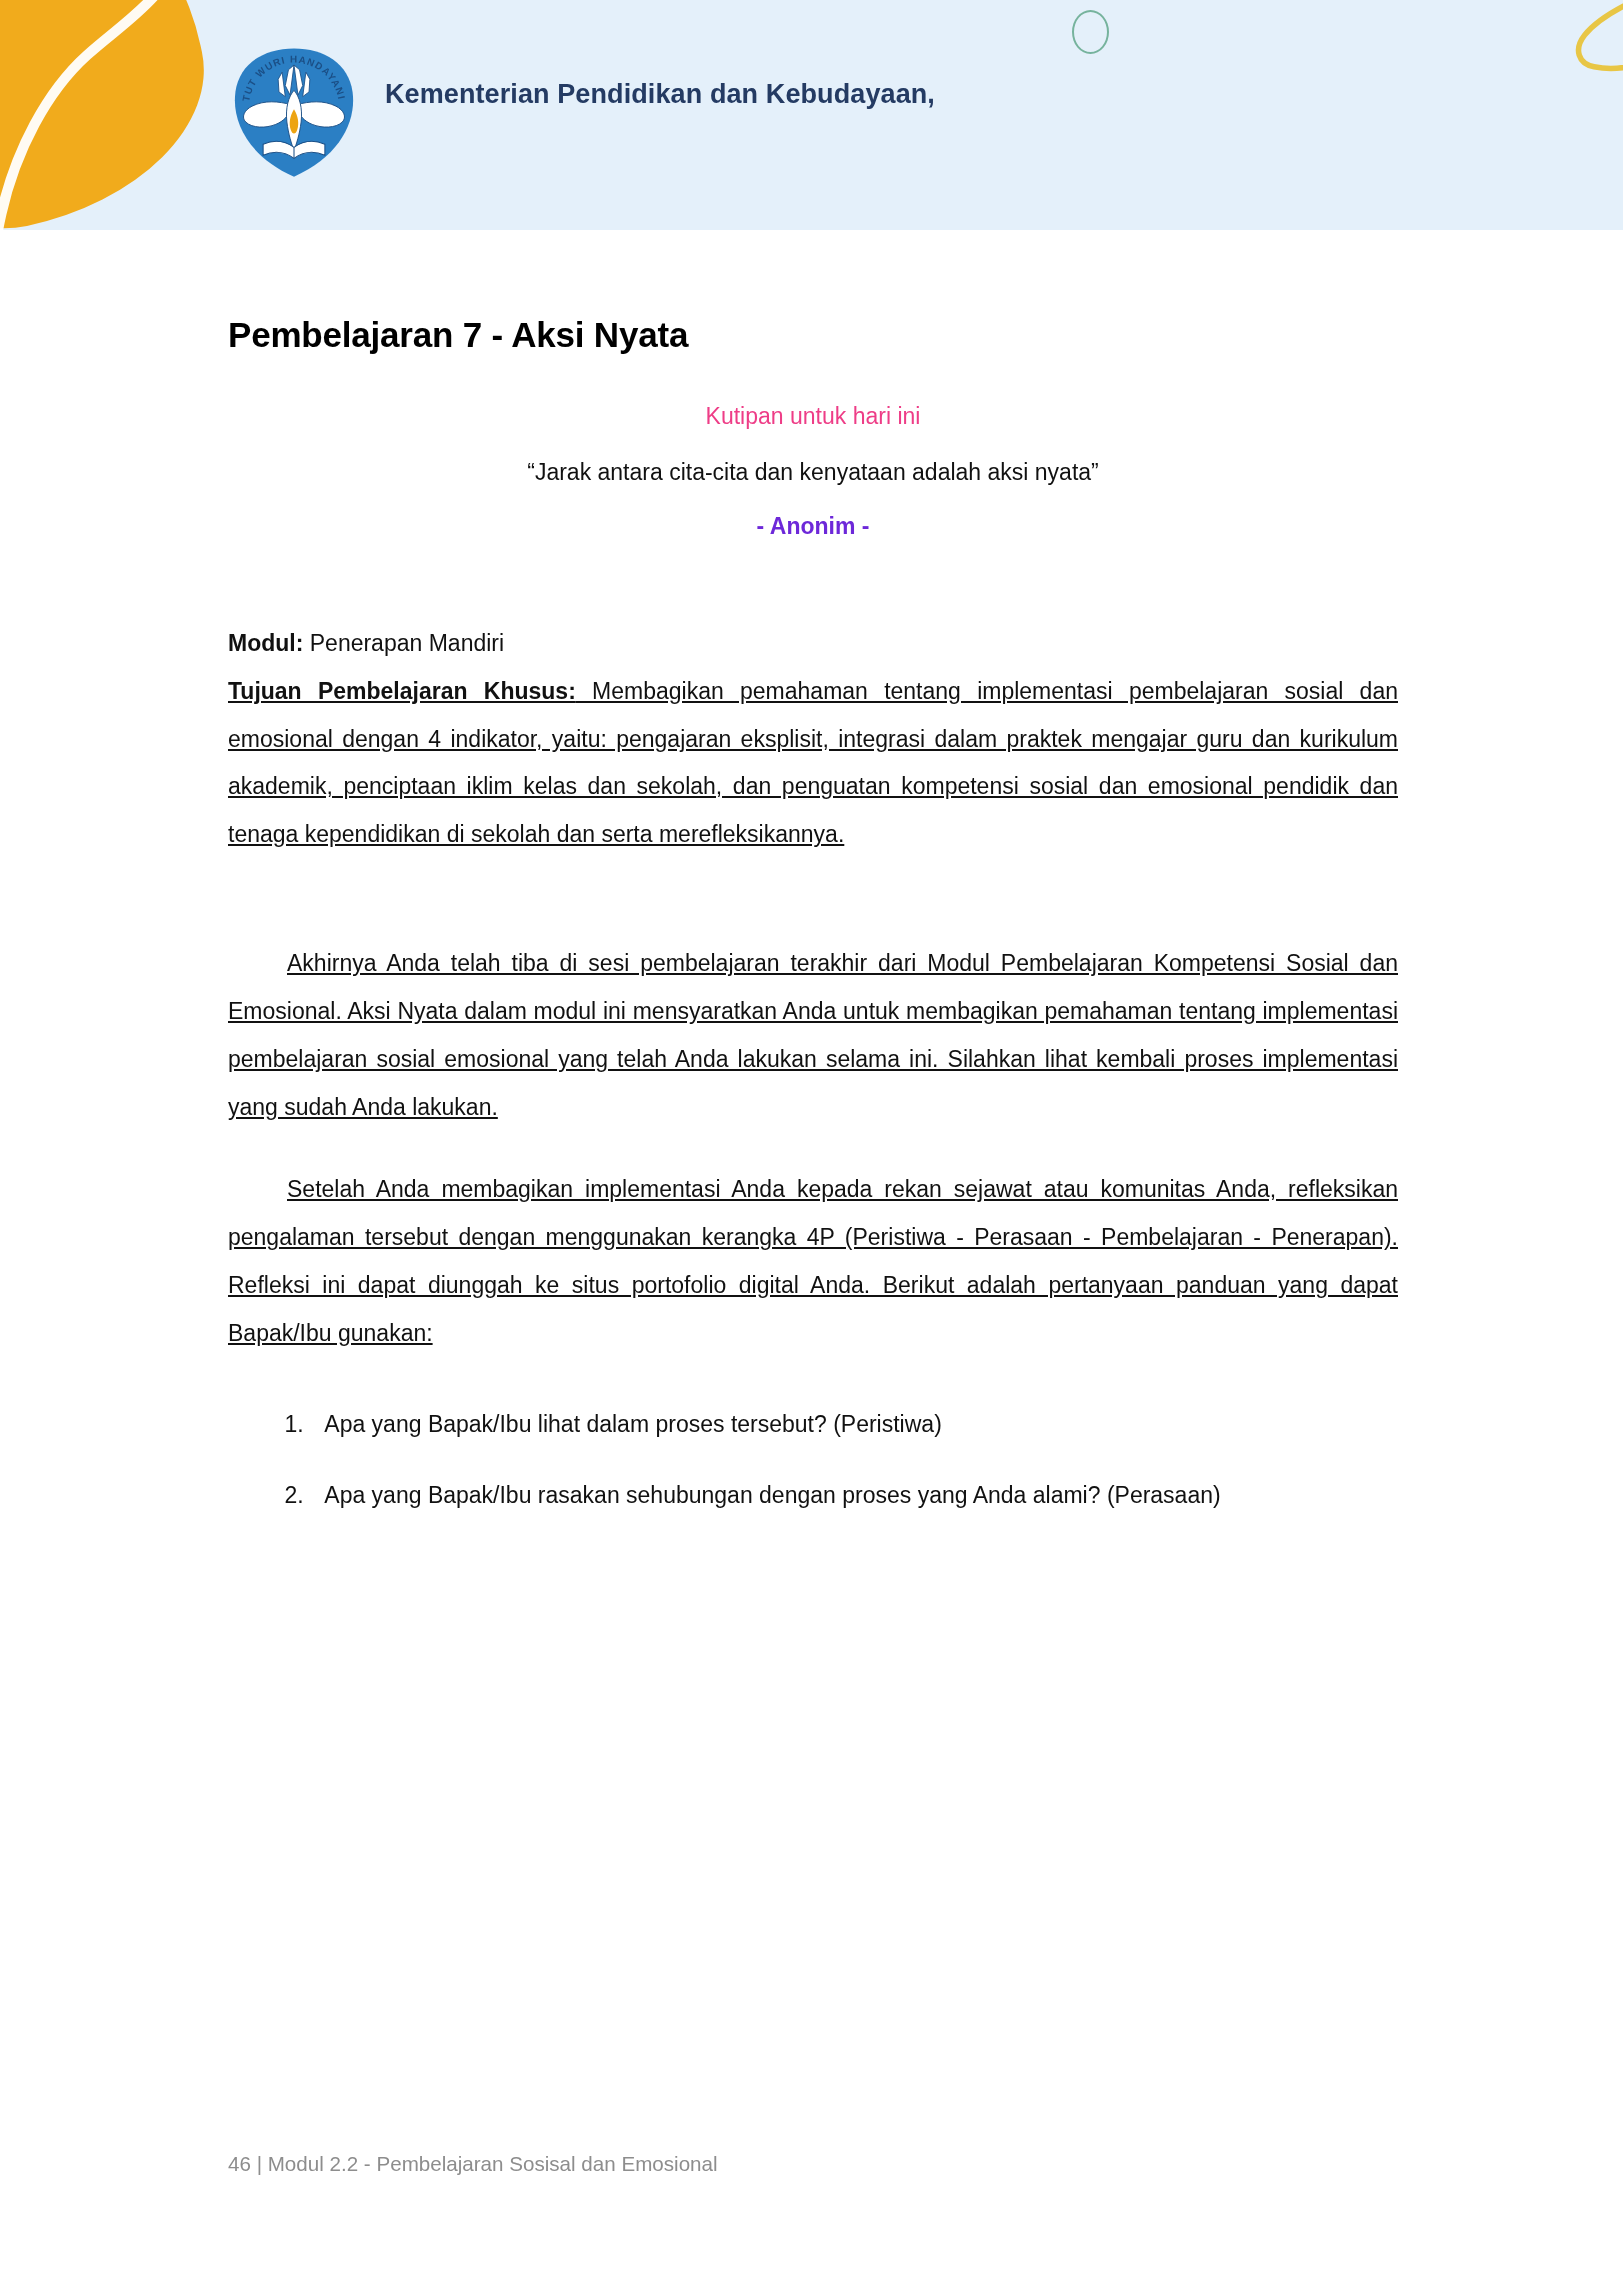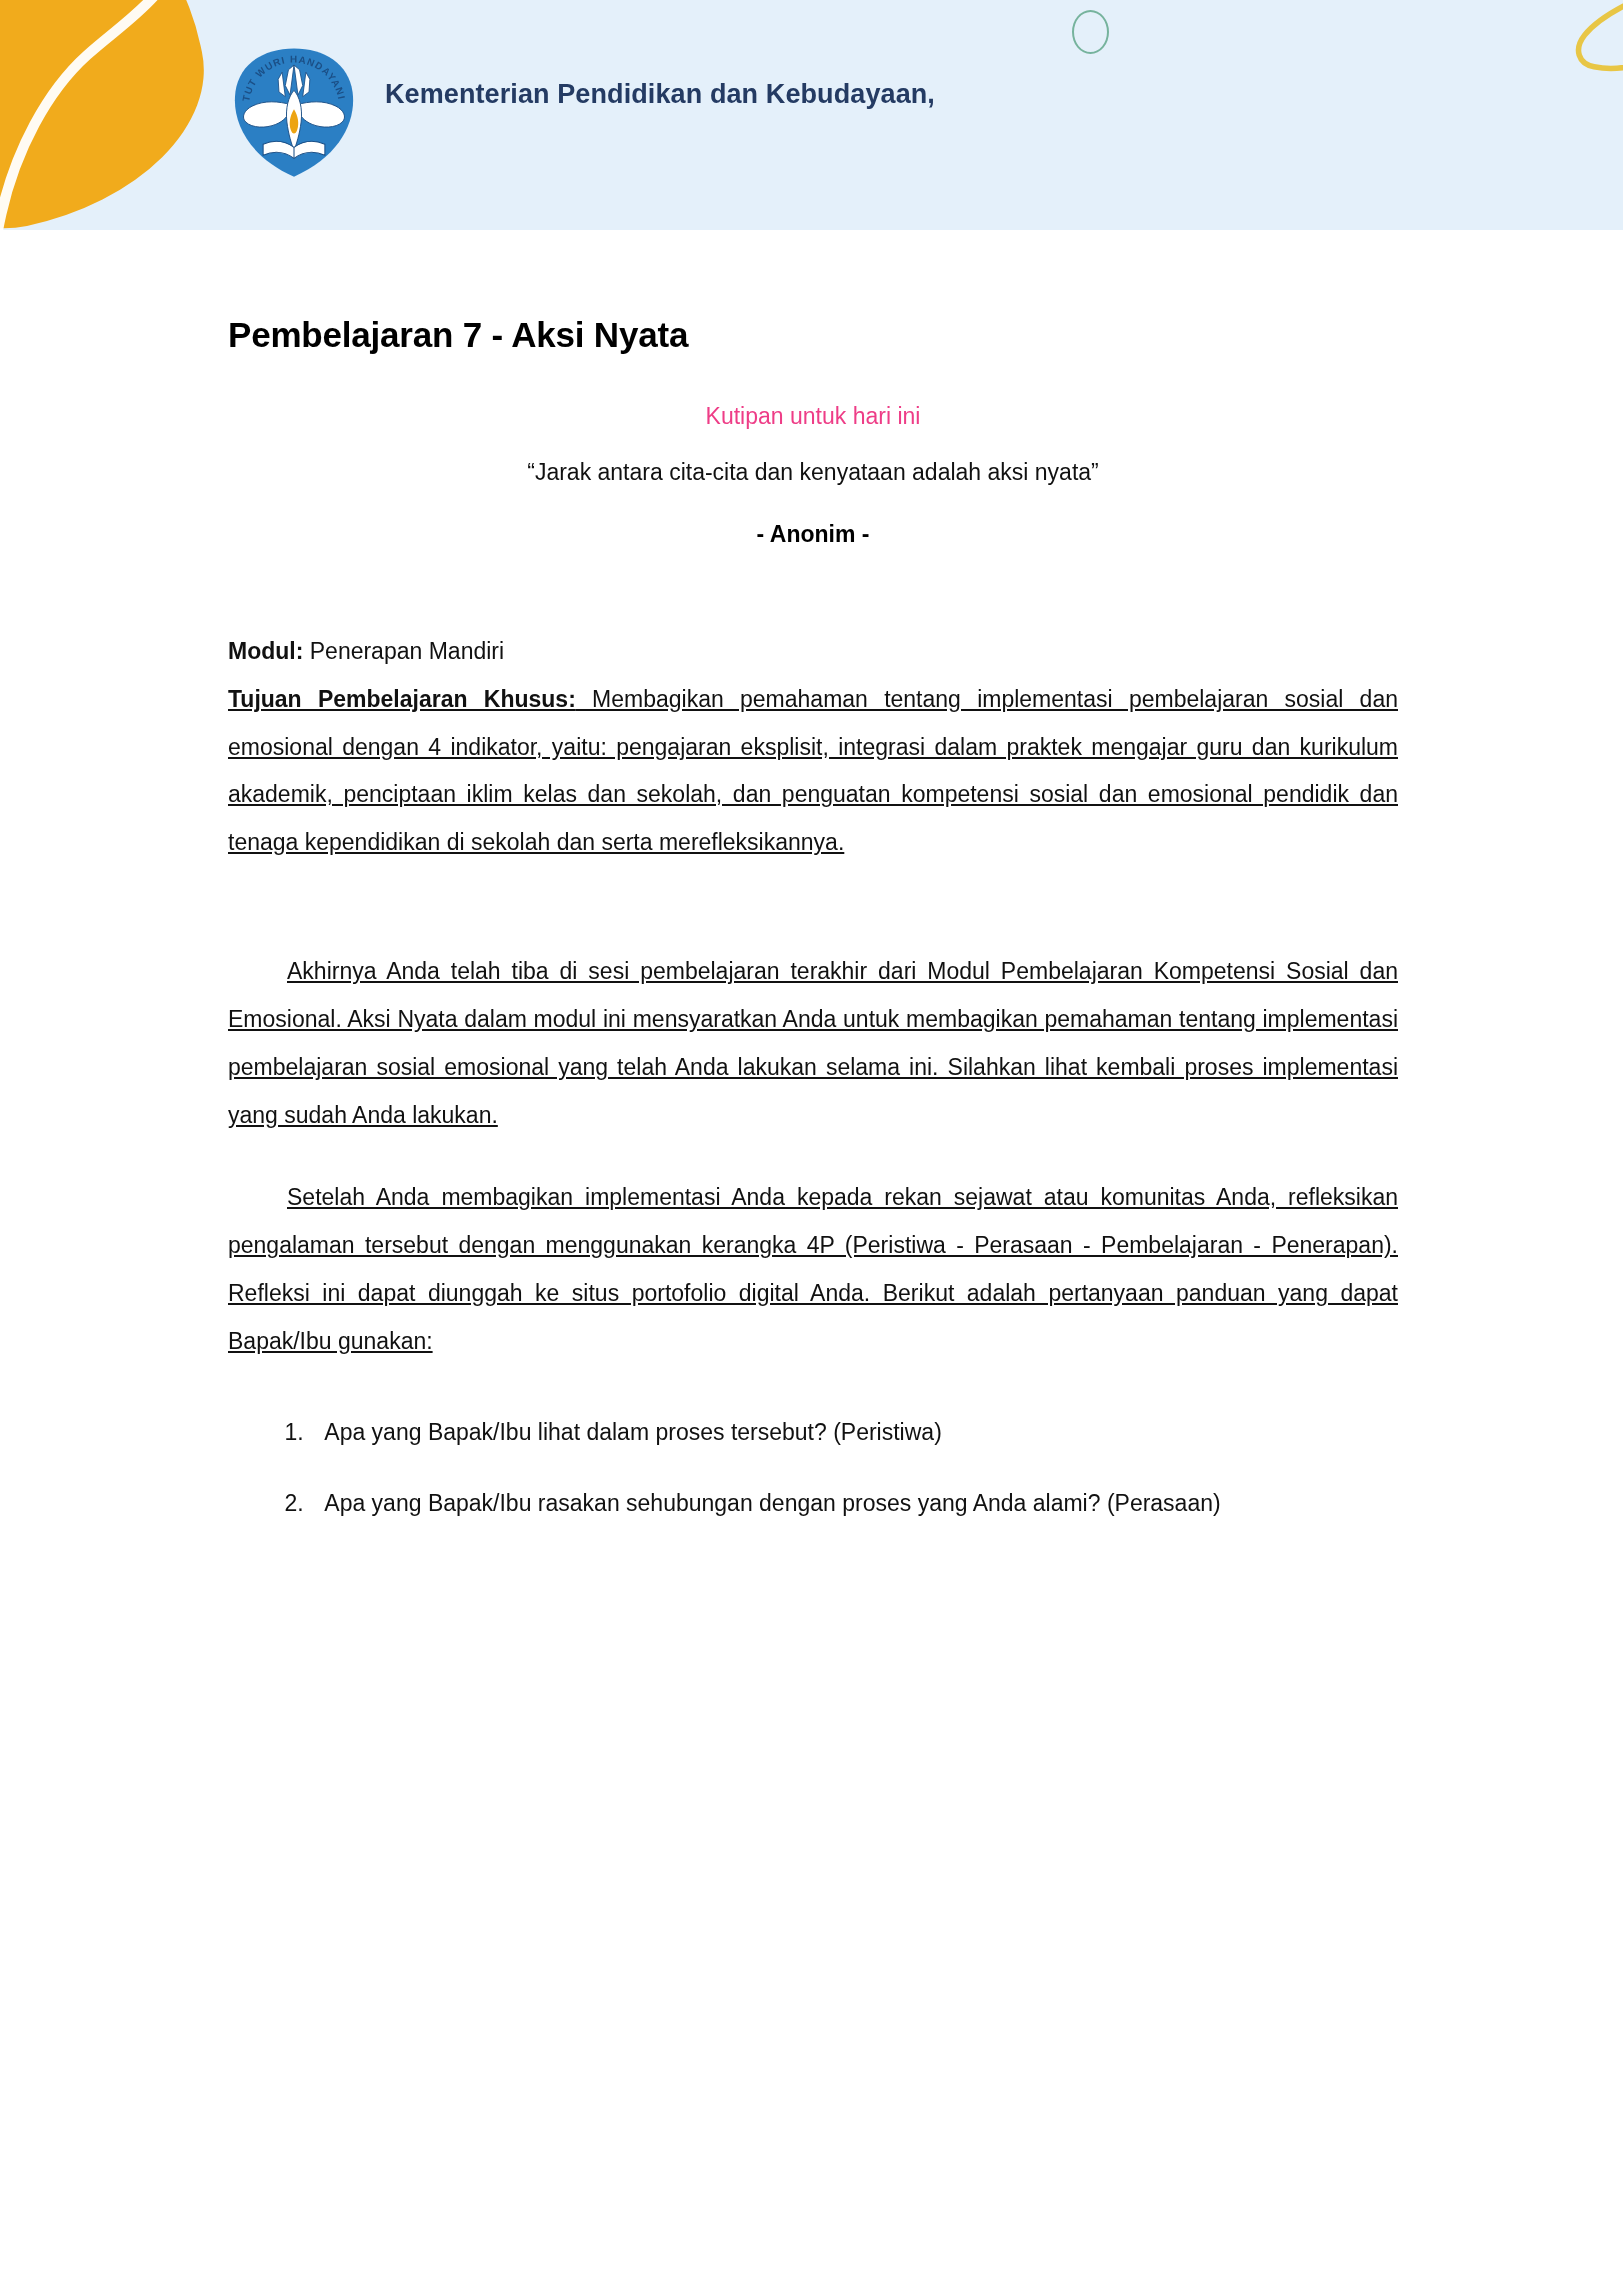--- a/index.html
+++ b/index.html
@@ -116,22 +116,22 @@
     font-size: 23px;
     line-height: 1.5;
   }
   .quote-text {
     margin-top: 21.4px;
     color: #111111;
     font-size: 23px;
     line-height: 1.5;
   }
   .quote-author {
-    margin-top: 28px;
-    color: #000000;
+    margin-top: 20px;
+    color: #6d28d9;
     font-size: 23px;
     font-weight: bold;
     line-height: 1.5;
   }
 
   .meta-block {
     margin-top: 76px;
   }
   .para {
     color: #111111;
@@ -264,15 +264,16 @@
     <p class="para justify indent-first">Setelah Anda membagikan implementasi Anda kepada rekan sejawat atau komunitas Anda, refleksikan pengalaman tersebut dengan menggunakan  kerangka 4P (Peristiwa - Perasaan - Pembelajaran - Penerapan). Refleksi ini dapat diunggah ke situs portofolio digital Anda. Berikut adalah pertanyaan panduan yang dapat Bapak/Ibu gunakan:</p>
 
     <div class="spacer-sm"></div>
 
     <ol class="guide-list">
       <li>Apa yang  Bapak/Ibu lihat dalam proses tersebut?  (Peristiwa)</li>
       <li>Apa yang Bapak/Ibu rasakan sehubungan dengan proses yang Anda alami? (Perasaan)</li>
     </ol>
   </div>
 
+  <div class="footer">46 | Modul 2.2 - Pembelajaran Sosisal dan Emosional</div>
 
 </div>
 
 
 </body></html>

